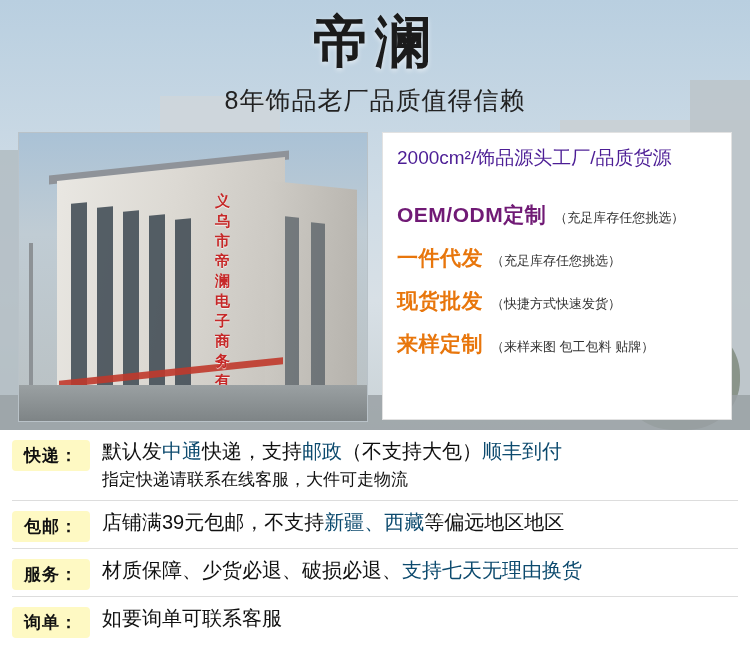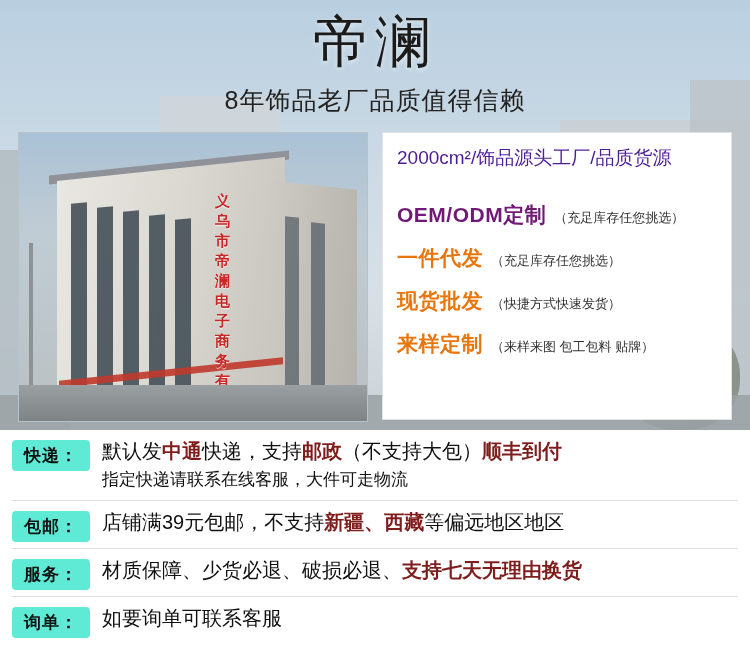--- a/index.html
+++ b/index.html
@@ -18,21 +18,21 @@
       linear-gradient(to bottom,#b9cfe0 0%,#cfdce6 45%,#d8e0e6 70%,#c9d2d6 100%);
     overflow:hidden;
   }
   
   .bg-shape{position:absolute;background:#c3ccd2;opacity:.85;}
   .bg-tree{position:absolute;border-radius:50% 50% 45% 45%;background:#5f6b55;opacity:.55;}
 
   .title-wrap{position:absolute;left:0;top:10px;width:750px;text-align:center;z-index:5;}
   .main-title{
     font-family:"DejaVu Sans","Liberation Sans",sans-serif;
-    font-size:56px;font-weight:normal;color:#1b1b1b;letter-spacing:6px;
+    font-size:56px;font-weight:bold;color:#1b1b1b;letter-spacing:6px;
     line-height:64px;
     text-shadow:0 2px 5px rgba(255,255,255,.6);
   }
   .sub-title{
     margin-top:10px;font-size:25px;color:#222;letter-spacing:1px;font-weight:500;
   }
 
   
   .photo{
     position:absolute;left:18px;top:132px;width:348px;height:288px;
@@ -72,29 +72,29 @@
   .card .line0{font-size:19px;color:#4c1d95;margin-bottom:32px;line-height:22px;}
   .kw{font-size:21px;font-weight:bold;color:#e8760c;letter-spacing:.5px;white-space:nowrap;}
   .kw.red{color:#701a75;}
   .note{font-size:13px;color:#333;margin-left:8px;white-space:nowrap;}
   .card .row{margin-bottom:15px;}
 
   
   .info{position:absolute;left:0;top:430px;width:750px;height:240px;background:#fff;}
   .irow{display:flex;align-items:flex-start;padding:0 12px;box-sizing:border-box;}
   .label{
-    flex:0 0 78px;background:#5eead4;color:#111;font-weight:bold;font-size:17px;
+    flex:0 0 78px;background:#fef9c3;color:#111;font-weight:bold;font-size:17px;
     text-align:center;border-radius:4px;padding:4px 0;margin-top:4px;
     letter-spacing:1px;
     font-family:Liberation Serif, serif;
   }
   .content{flex:1;padding-left:12px;}
   .l1{font-size:20px;color:#111;line-height:30px;white-space:nowrap;}
   .l2{font-size:17px;color:#111;line-height:28px;}
-  .r{color:#7f1d1d;font-weight:bold;}
+  .r{color:#0c4a6e;}
   .sep{height:1px;background:#ddd;margin:6px 12px;}
 </style>
 </head>
 <body>
 
 <div id="page">
 
   <div class="banner">
 
     <div class="bg-shape" style="left:0;top:150px;width:70px;height:280px;background:#b2bcc2;"></div>

